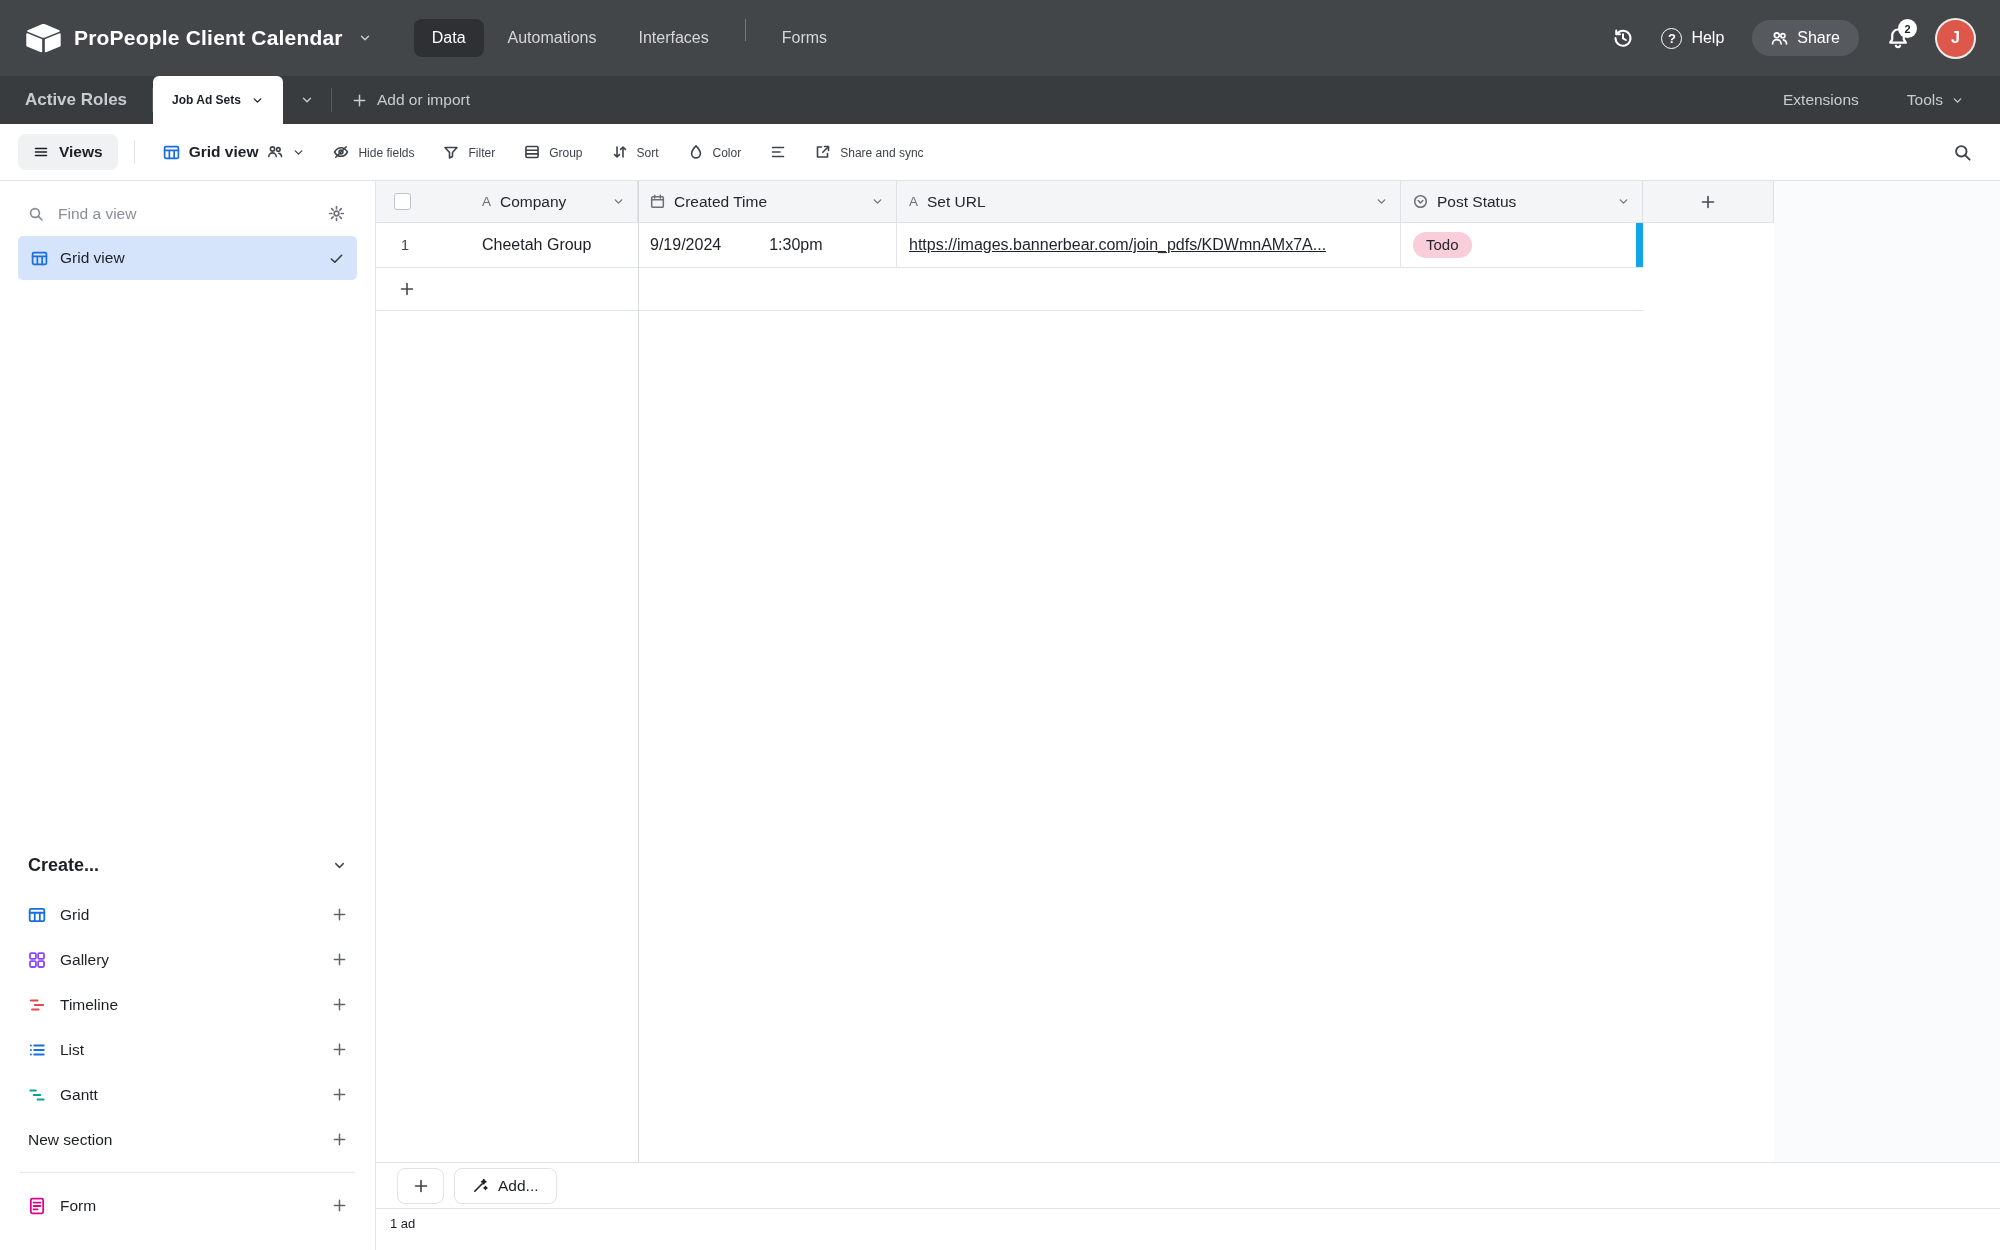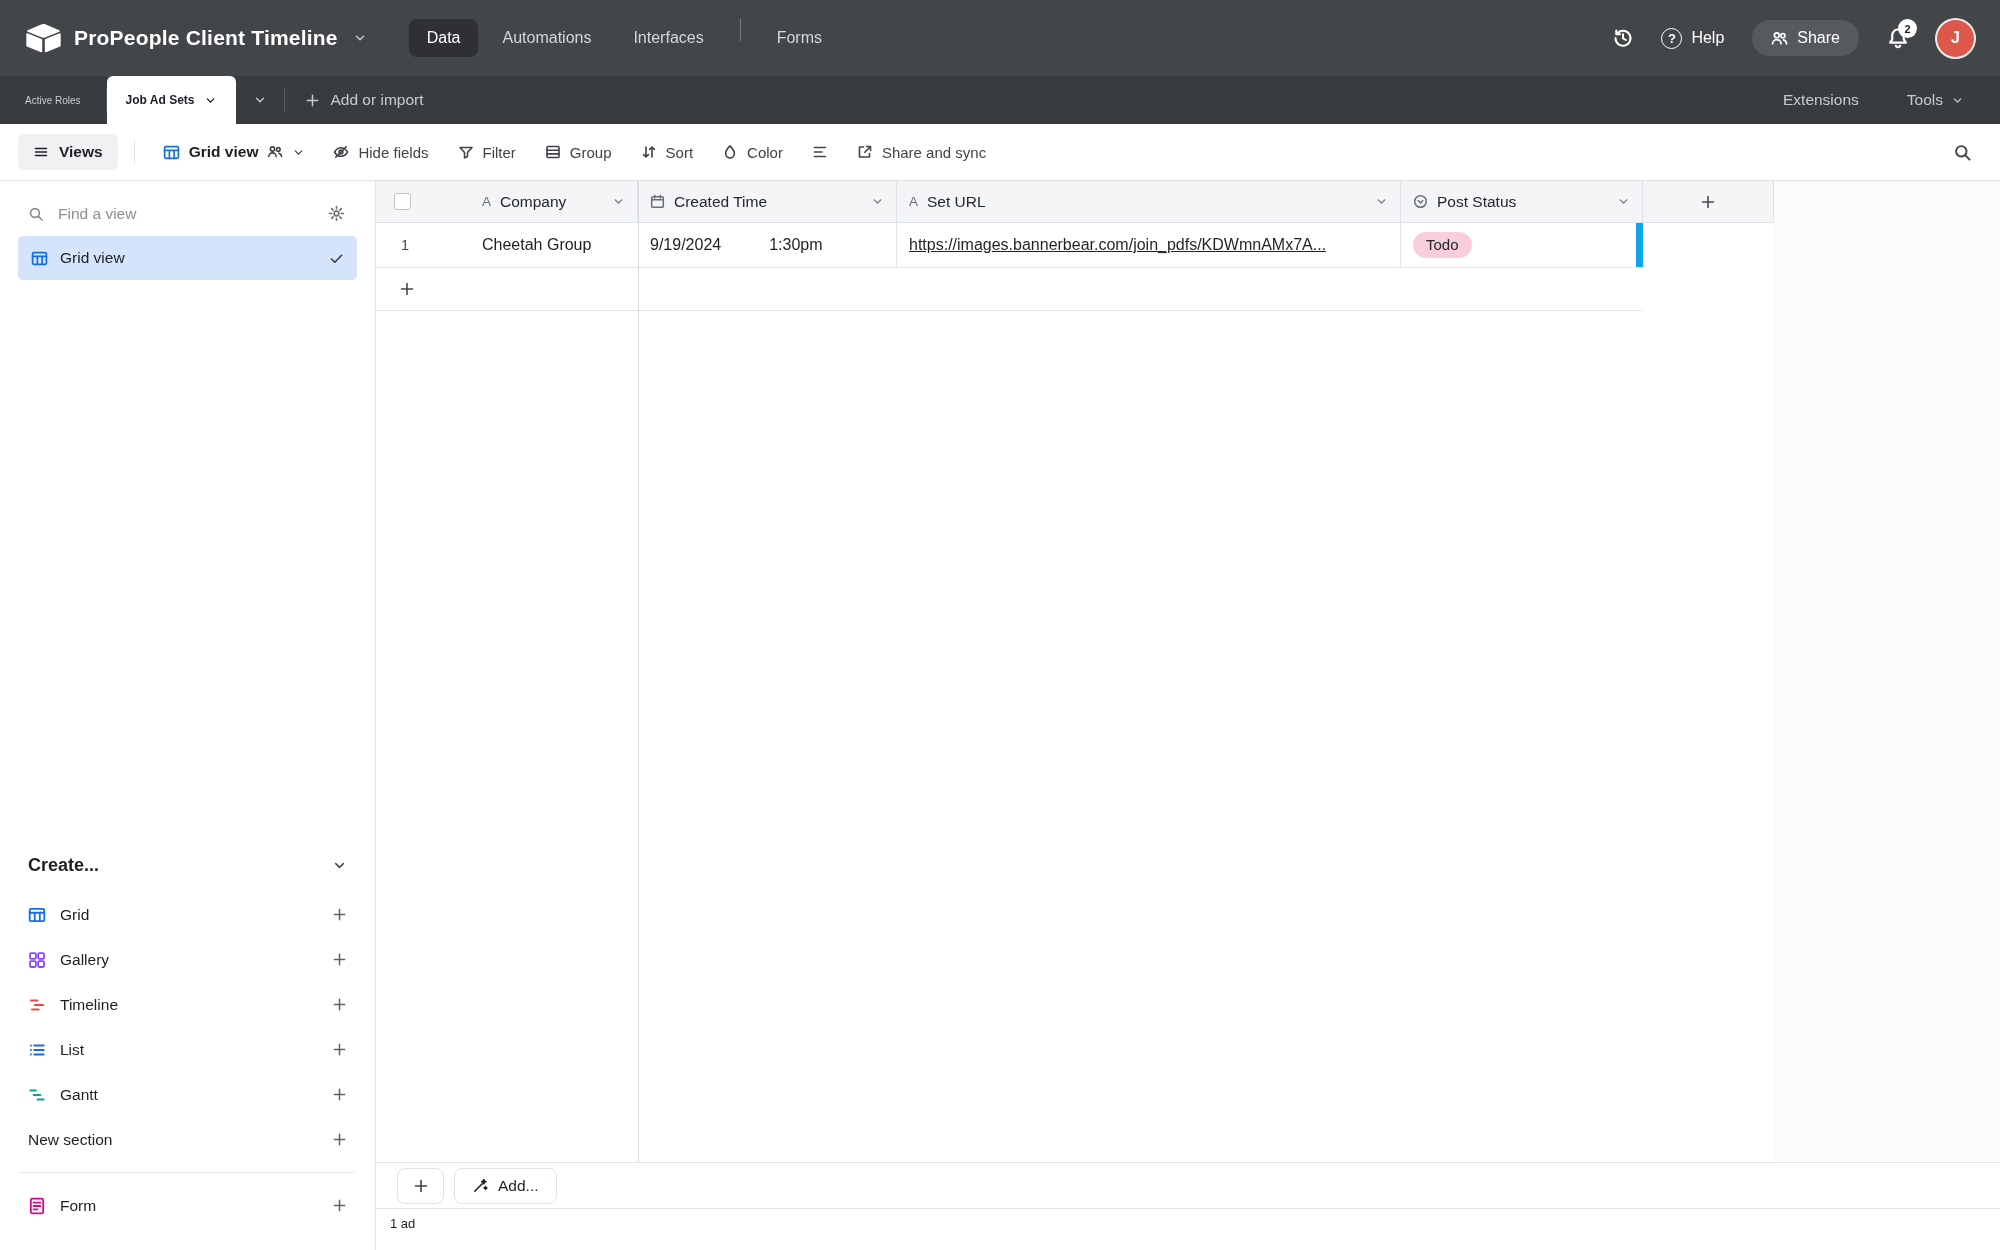--- a/index.html
+++ b/index.html
@@ -28,34 +28,34 @@
   .tb-right { margin-left:auto; display:flex; align-items:center; gap:28px; }
   .tb-iconbtn { background:none; border:none; color:#ffffff; display:flex; align-items:center; gap:9px; font-size:16px; padding:0; }
   .help-circle { width:21px; height:21px; border:1.6px solid #fff; border-radius:50%; display:flex; align-items:center; justify-content:center; font-size:13px; font-weight:700; }
   .share-btn { background:#56595e; border:none; color:#fff; border-radius:19px; padding:9px 19px; display:flex; align-items:center; gap:9px; font-size:16px; }
   .bell-wrap { position:relative; background:none; border:none; color:#fff; padding:0; }
   .bell-badge { position:absolute; top:-8px; right:-8px; min-width:19px; height:19px; background:#ffffff; color:#1d1f25; font-size:11px; font-weight:700; border-radius:10px; display:flex; align-items:center; justify-content:center; padding:0 4px; }
   .avatar { width:37px; height:37px; border-radius:50%; background:#dd584b; color:#fff; border:none; font-size:16px; font-weight:700; display:flex; align-items:center; justify-content:center; box-shadow:0 0 0 2px rgba(255,255,255,.9); }
 
   
   .tabbar { height:48px; flex:0 0 auto; background:#393c3f; display:flex; align-items:stretch; color:#c8cbd0; }
-  .tab-plain { display:flex; align-items:center; padding:0 25px; font-size:10px; background:none; border:none; color:#c8cbd0; }
+  .tab-plain { display:flex; align-items:center; padding:0 25px; font-size:17px; background:none; border:none; color:#c8cbd0;font-weight:bold; }
   .tab-sep { width:1px; background:rgba(255,255,255,.16); margin:12px 0; }
   .tab-active { background:#ffffff; color:#1d1f25; font-weight:700; font-size:12px; display:flex; align-items:center; gap:10px; padding:0 19px; border:none; border-radius:6px 6px 0 0; }
   .tab-chevbtn { width:48px; display:flex; align-items:center; justify-content:center; background:none; border:none; color:#c8cbd0; }
   .add-import { display:flex; align-items:center; gap:10px; padding:0 20px; font-size:15.5px; background:none; border:none; color:#c8cbd0; }
   .tabbar-right { margin-left:auto; display:flex; align-items:center; gap:36px; padding-right:30px; }
   .tabbar-right button { background:none; border:none; color:#c8cbd0; font-size:15.5px; display:flex; align-items:center; gap:8px; }
 
   
   .toolbar { height:57px; flex:0 0 auto; background:#fff; border-bottom:1px solid #dfe2e6; display:flex; align-items:center; padding:0 18px; gap:3px; }
   .views-btn { display:flex; align-items:center; gap:10px; background:#eff1f2; border:none; border-radius:7px; padding:9px 15px; font-size:15.5px; font-weight:700; color:#1d1f25; }
   .toolbar-sep { width:1px; height:24px; background:#dfe2e6; margin:0 13px; }
   .gridview-btn { display:flex; align-items:center; gap:9px; background:none; border:none; padding:8px 12px; font-size:15.5px; font-weight:700; color:#1d1f25; border-radius:6px; }
-  .tool-item { display:flex; align-items:center; gap:9px; background:none; border:none; padding:9px 13px; font-size:15px; color:#3f434a; border-radius:6px; }
+  .tool-item { display:flex; align-items:flex-end; gap:9px; background:none; border:none; padding:9px 13px; font-size:12px; color:#3f434a; border-radius:6px; }
   .blue { color:#166ee1; }
   .search-btn { margin-left:auto; background:none; border:none; color:#3f434a; padding:8px 10px; }
 
   
   .content { flex:1; display:flex; min-height:0; }
 
   
   .sidebar { width:376px; flex:0 0 376px; background:#fff; border-right:1px solid #e0e3e7; display:flex; flex-direction:column; padding:10px 18px 22px; }
   .view-search-row { display:flex; align-items:center; gap:12px; padding:12px 10px; color:#868b92; }
   .view-search { flex:1; border:none; outline:none; font-size:15.5px; color:#1d1f25; background:transparent; }
@@ -110,21 +110,21 @@
 
   <header class="topbar">
     <div class="tb-left">
       <span class="logo">
         <svg viewBox="0 0 24 20" fill="#ffffff">
           <path d="M10.8 0.6 1.2 4.6c-.5.2-.5.9 0 1.1l9.7 3.9c.7.3 1.5.3 2.2 0l9.7-3.9c.5-.2.5-.9 0-1.1L13.2.6c-.8-.3-1.6-.3-2.4 0z"></path>
           <path d="M12.9 11.3v7.9c0 .4.4.7.8.5l9.7-3.9c.2-.1.4-.3.4-.6V7.3c0-.4-.4-.7-.8-.5l-9.7 3.9c-.3.1-.4.3-.4.6z"></path>
           <path d="M11.1 11.3v7.9c0 .4-.4.7-.8.5l-9.7-3.9c-.2-.1-.4-.3-.4-.6V7.3c0-.4.4-.7.8-.5l9.7 3.9c.3.1.4.3.4.6z"></path>
         </svg>
       </span>
-      <span class="app-title">ProPeople Client Timeline</span>
+      <span class="app-title">ProPeople Client Calendar</span>
       <span class="chev-light">
         <svg class="ico" width="14" height="14" viewBox="0 0 16 16">
             <path d="M4 6l4 4 4-4"></path>
           </svg>
       </span>
     </div>
 
     <nav class="tb-tabs">
       <button class="tb-tab active">Data</button>
       <button class="tb-tab">Automations</button>

